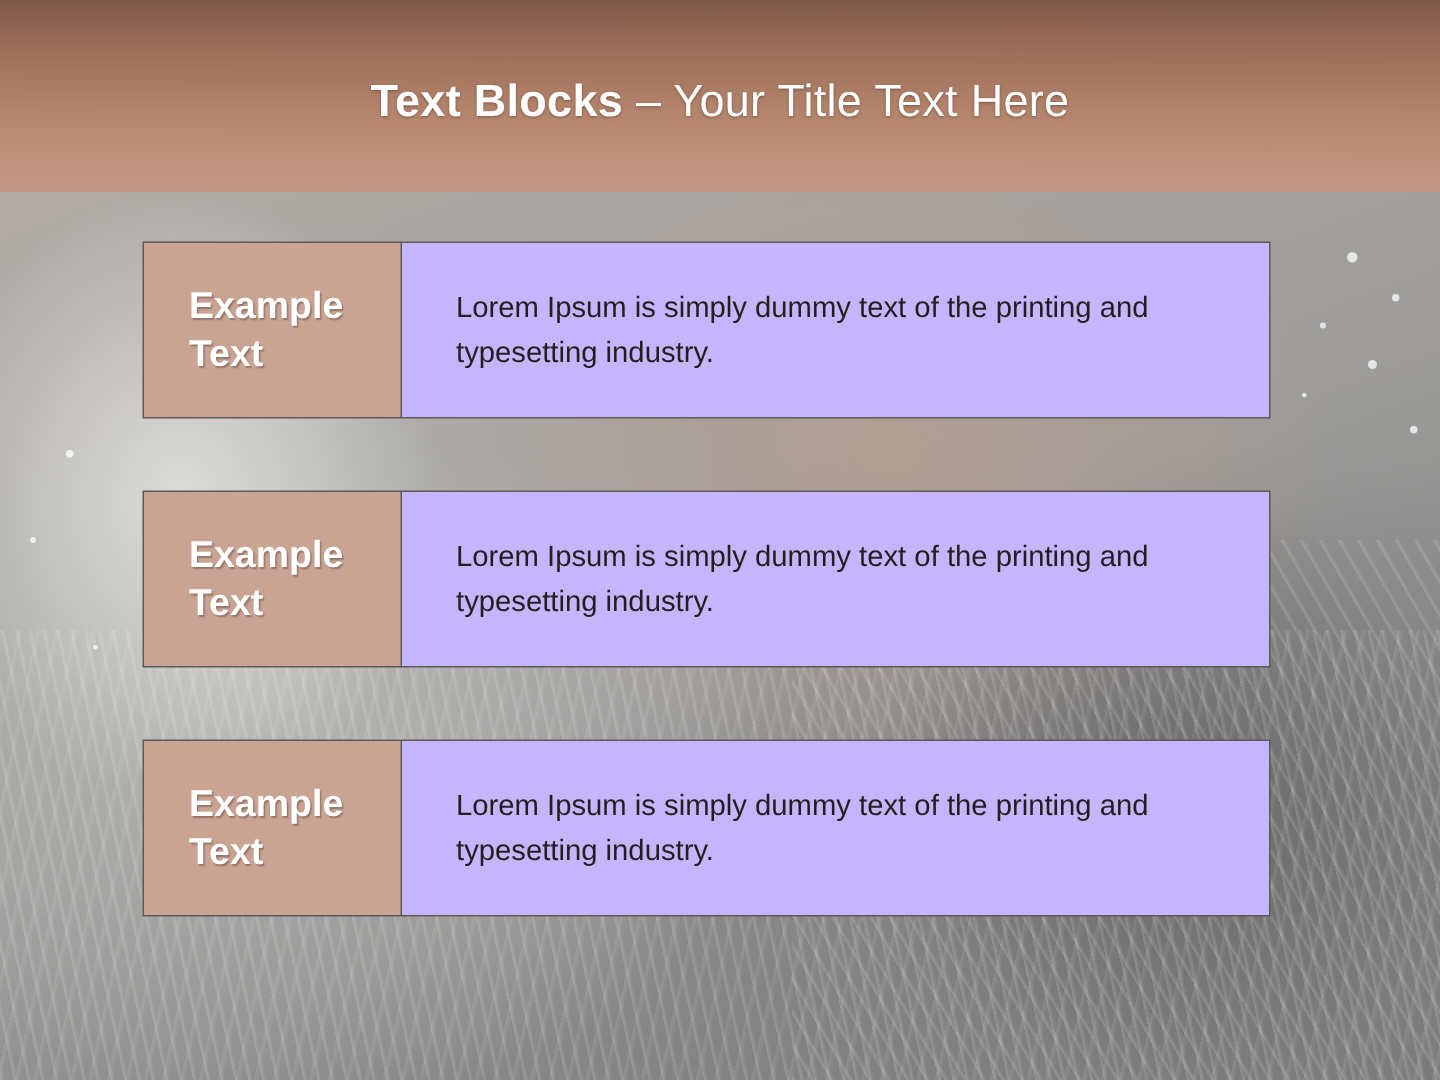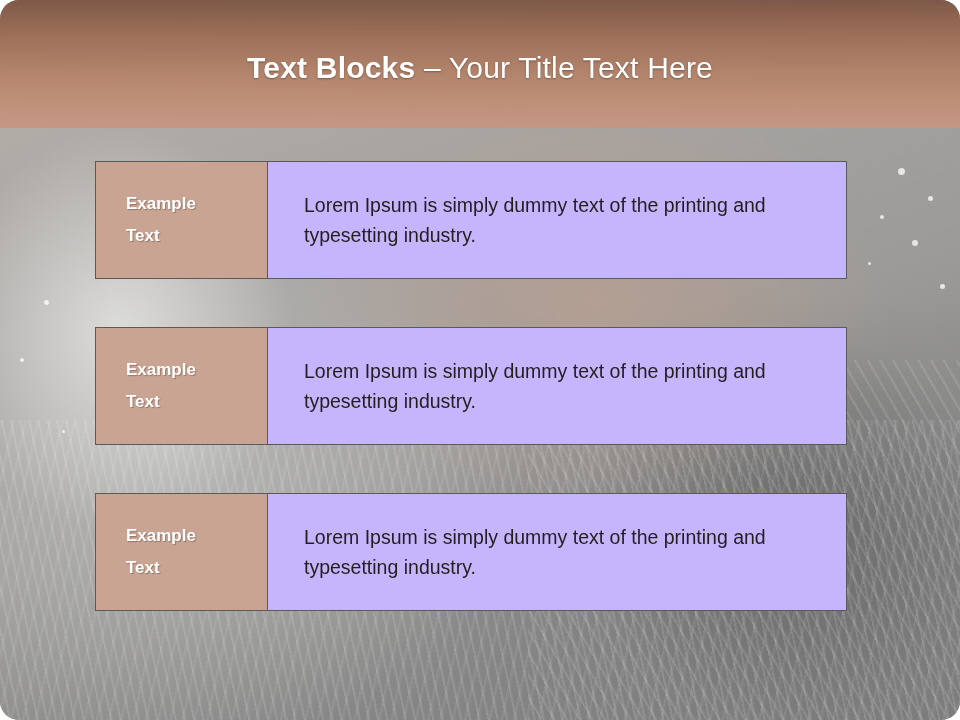--- a/index.html
+++ b/index.html
@@ -12,21 +12,20 @@
     font-family: "Liberation Sans", sans-serif;
     overflow: hidden;
   }
 
   .slide {
     position: relative;
     width: 960px;
     height: 720px;
     overflow: hidden;
     background: #9a9a99;
-    border-radius: 19px;
   }
 
   
   .bg-base {
     position: absolute;
     inset: 0;
     background:
       radial-gradient(ellipse 420px 300px at 62% 42%, rgba(196,160,140,0.55), rgba(150,140,135,0) 70%),
       radial-gradient(ellipse 500px 420px at 18% 62%, rgba(190,190,188,0.75), rgba(140,140,138,0) 72%),
       radial-gradient(ellipse 600px 380px at 85% 78%, rgba(120,120,120,0.55), rgba(120,120,120,0) 70%),
@@ -110,21 +109,21 @@
     flex: 0 0 172px;
     background: #c9a493;
     border-right: 1px solid #5c5a58;
     box-sizing: border-box;
     display: flex;
     flex-direction: column;
     justify-content: center;
     padding-left: 30px;
     color: #ffffff;
     font-weight: bold;
-    font-size: 17px;
+    font-size: 25px;
     line-height: 32px;
     text-shadow: 1px 1px 1px rgba(110,80,70,0.55);
   }
   .row-label span { display: block; }
   .row-body {
     flex: 1 1 auto;
     background: #c4b5fd;
     box-sizing: border-box;
     display: flex;
     align-items: center;

